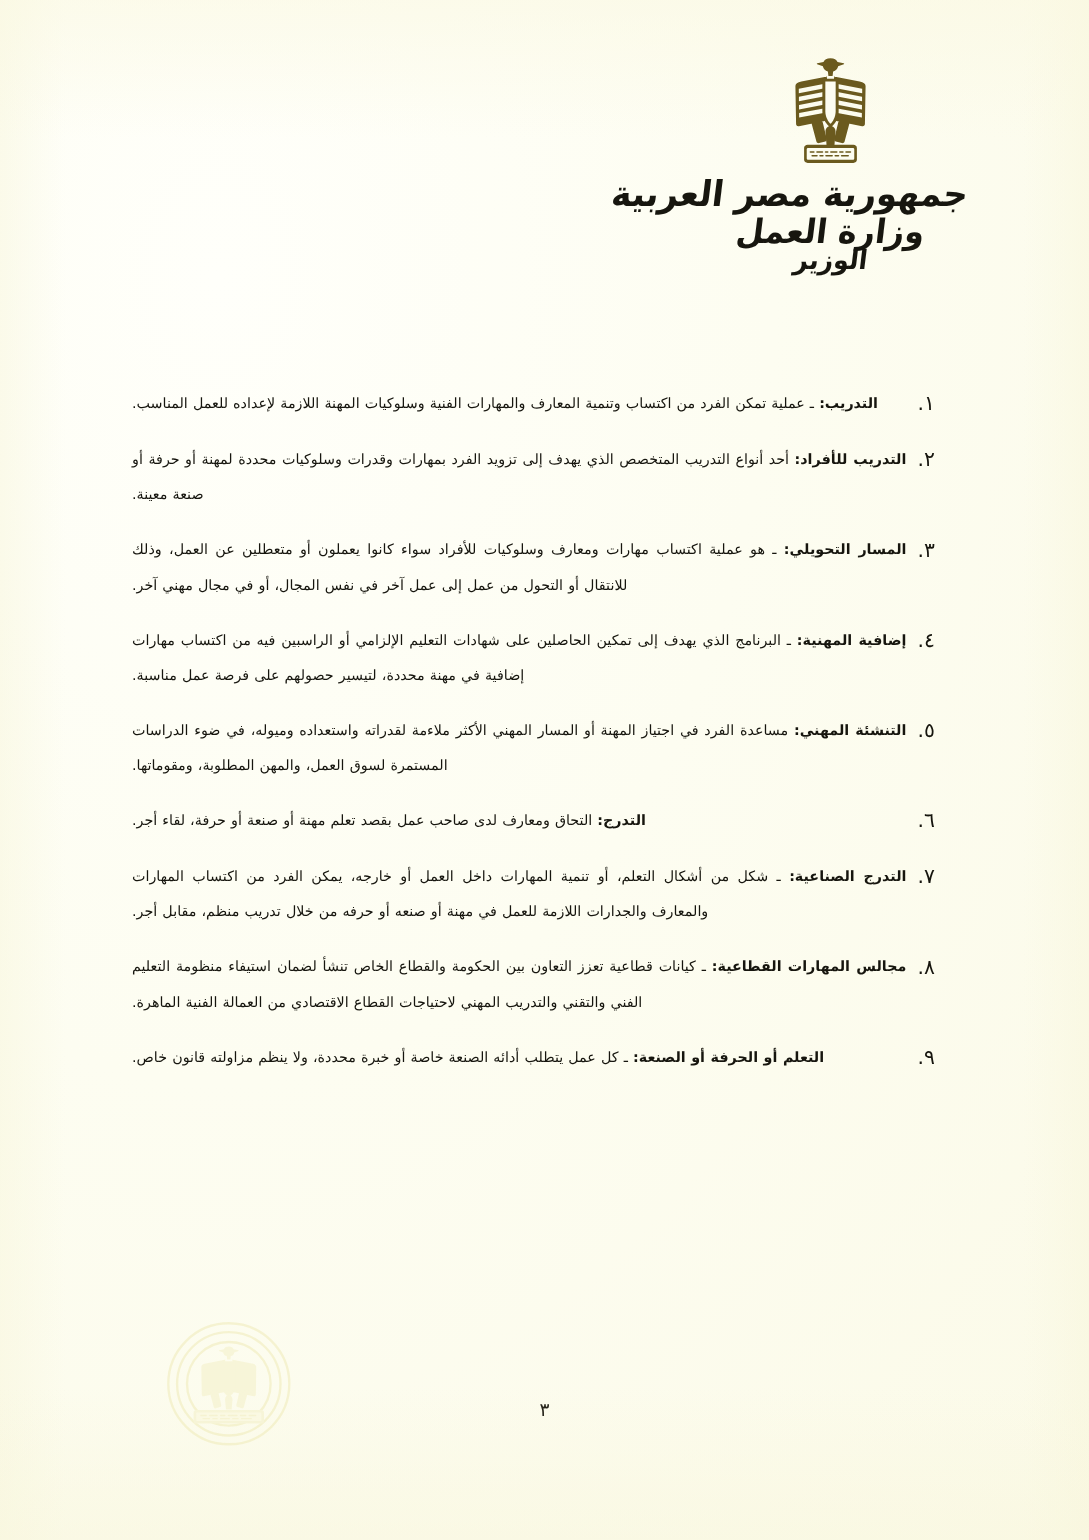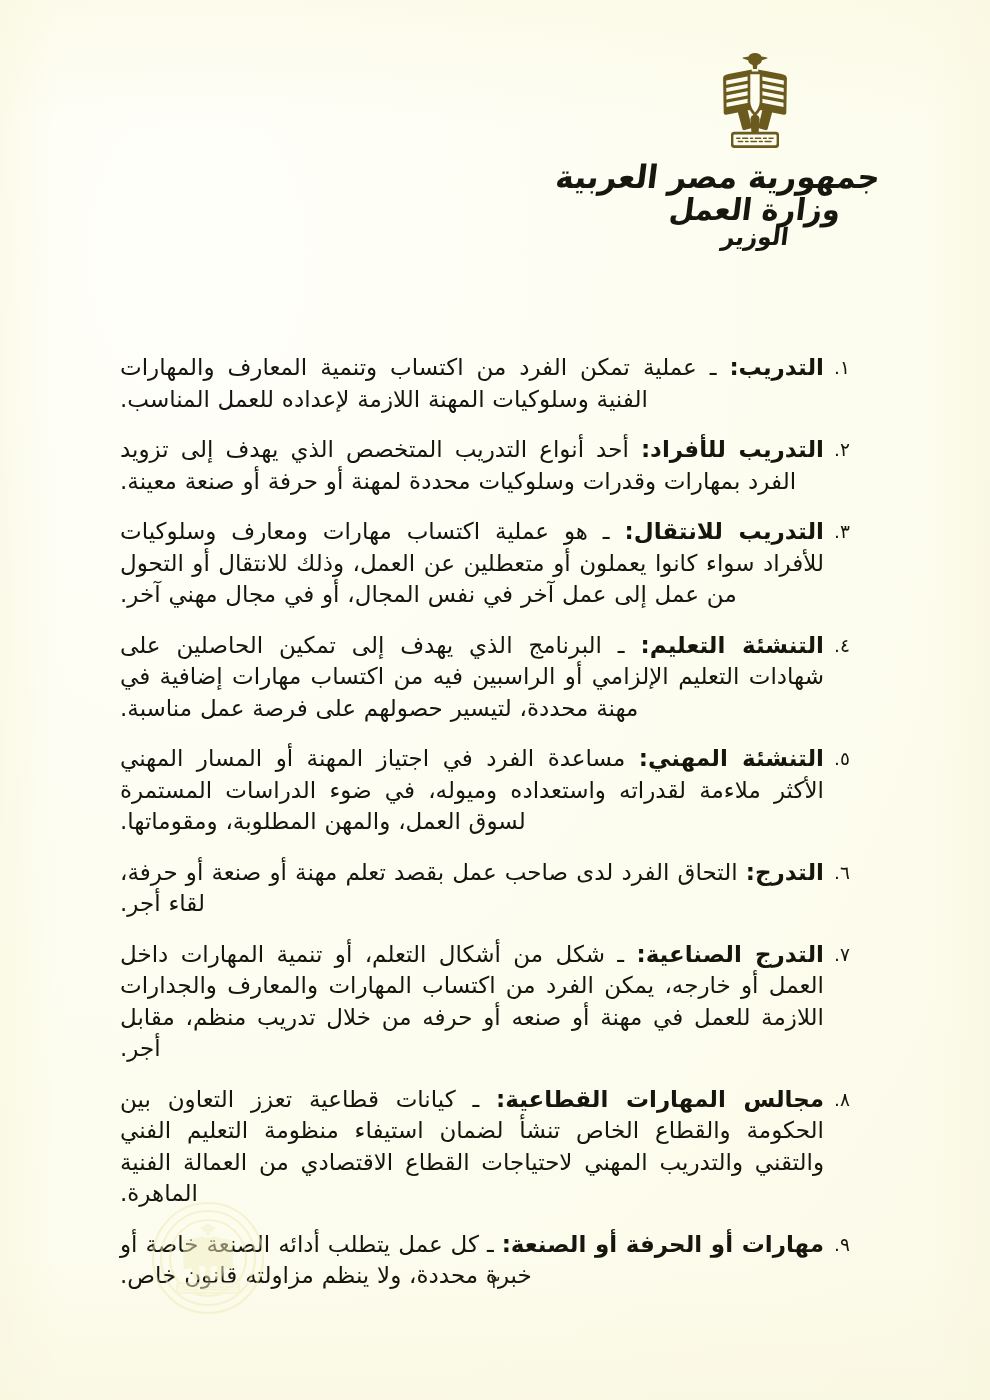--- a/index.html
+++ b/index.html
@@ -100,21 +100,21 @@
     text-align: left;
     padding-left: 10px;
     font-size: 18.5px;
     line-height: 32px;
     color: #16150e;
     font-weight: 400;
   }
 
   .def-body {
     flex: 1 1 auto;
-    font-size: 23px;
+    font-size: 13px;
     line-height: 31.5px;
     text-align: justify;
     text-align-last: left;
     color: #16150e;
     word-spacing: 0.5px;
   }
 
   .def-term {
     font-weight: 700;
     letter-spacing: -0.3px;
@@ -196,51 +196,51 @@
       <div class="def-body"><span class="def-term">التدريب:</span><span> ـ عملية تمكن الفرد من اكتساب وتنمية المعارف والمهارات الفنية وسلوكيات المهنة اللازمة لإعداده للعمل المناسب.</span></div>
     </div>
 
     <div class="def-item">
       <span class="def-num">٢.</span>
       <div class="def-body"><span class="def-term">التدريب للأفراد:</span><span> أحد أنواع التدريب المتخصص الذي يهدف إلى تزويد الفرد بمهارات وقدرات وسلوكيات محددة لمهنة أو حرفة أو صنعة معينة.</span></div>
     </div>
 
     <div class="def-item">
       <span class="def-num">٣.</span>
-      <div class="def-body"><span class="def-term">التدريب للانتقال:</span><span> ـ هو عملية اكتساب مهارات ومعارف وسلوكيات للأفراد سواء كانوا يعملون أو متعطلين عن العمل، وذلك للانتقال أو التحول من عمل إلى عمل آخر في نفس المجال، أو في مجال مهني آخر.</span></div>
+      <div class="def-body"><span class="def-term">المسار التحويلي:</span><span> ـ هو عملية اكتساب مهارات ومعارف وسلوكيات للأفراد سواء كانوا يعملون أو متعطلين عن العمل، وذلك للانتقال أو التحول من عمل إلى عمل آخر في نفس المجال، أو في مجال مهني آخر.</span></div>
     </div>
 
     <div class="def-item">
       <span class="def-num">٤.</span>
-      <div class="def-body"><span class="def-term">التنشئة التعليم:</span><span> ـ البرنامج الذي يهدف إلى تمكين الحاصلين على شهادات التعليم الإلزامي أو الراسبين فيه من اكتساب مهارات إضافية في مهنة محددة، لتيسير حصولهم على فرصة عمل مناسبة.</span></div>
+      <div class="def-body"><span class="def-term">إضافية المهنية:</span><span> ـ البرنامج الذي يهدف إلى تمكين الحاصلين على شهادات التعليم الإلزامي أو الراسبين فيه من اكتساب مهارات إضافية في مهنة محددة، لتيسير حصولهم على فرصة عمل مناسبة.</span></div>
     </div>
 
     <div class="def-item">
       <span class="def-num">٥.</span>
       <div class="def-body"><span class="def-term">التنشئة المهني:</span><span> مساعدة الفرد في اجتياز المهنة أو المسار المهني الأكثر ملاءمة لقدراته واستعداده وميوله، في ضوء الدراسات المستمرة لسوق العمل، والمهن المطلوبة، ومقوماتها.</span></div>
     </div>
 
     <div class="def-item">
       <span class="def-num">٦.</span>
-      <div class="def-body"><span class="def-term">التدرج:</span><span> التحاق الفرد لدى صاحب عمل بقصد تعلم مهنة أو صنعة أو حرفة، لقاء أجر.</span></div>
+      <div class="def-body"><span class="def-term">التدرج:</span><span> التحاق ومعارف لدى صاحب عمل بقصد تعلم مهنة أو صنعة أو حرفة، لقاء أجر.</span></div>
     </div>
 
     <div class="def-item">
       <span class="def-num">٧.</span>
       <div class="def-body"><span class="def-term">التدرج الصناعية:</span><span> ـ شكل من أشكال التعلم، أو تنمية المهارات داخل العمل أو خارجه، يمكن الفرد من اكتساب المهارات والمعارف والجدارات اللازمة للعمل في مهنة أو صنعه أو حرفه من خلال تدريب منظم، مقابل أجر.</span></div>
     </div>
 
     <div class="def-item">
       <span class="def-num">٨.</span>
       <div class="def-body"><span class="def-term">مجالس المهارات القطاعية:</span><span> ـ كيانات قطاعية تعزز التعاون بين الحكومة والقطاع الخاص تنشأ لضمان استيفاء منظومة التعليم الفني والتقني والتدريب المهني لاحتياجات القطاع الاقتصادي من العمالة الفنية الماهرة.</span></div>
     </div>
 
     <div class="def-item">
       <span class="def-num">٩.</span>
-      <div class="def-body"><span class="def-term">مهارات أو الحرفة أو الصنعة:</span><span> ـ كل عمل يتطلب أدائه الصنعة خاصة أو خبرة محددة، ولا ينظم مزاولته قانون خاص.</span></div>
+      <div class="def-body"><span class="def-term">التعلم أو الحرفة أو الصنعة:</span><span> ـ كل عمل يتطلب أدائه الصنعة خاصة أو خبرة محددة، ولا ينظم مزاولته قانون خاص.</span></div>
     </div>
 
   </div>
 
   <svg class="seal-watermark" viewBox="0 0 120 122" aria-hidden="true">
     <g fill="none" stroke="#efeab4" stroke-width="2.2">
       <circle cx="60" cy="60" r="55"></circle>
       <circle cx="60" cy="60" r="47"></circle>
       <circle cx="60" cy="60" r="38"></circle>
     </g>

